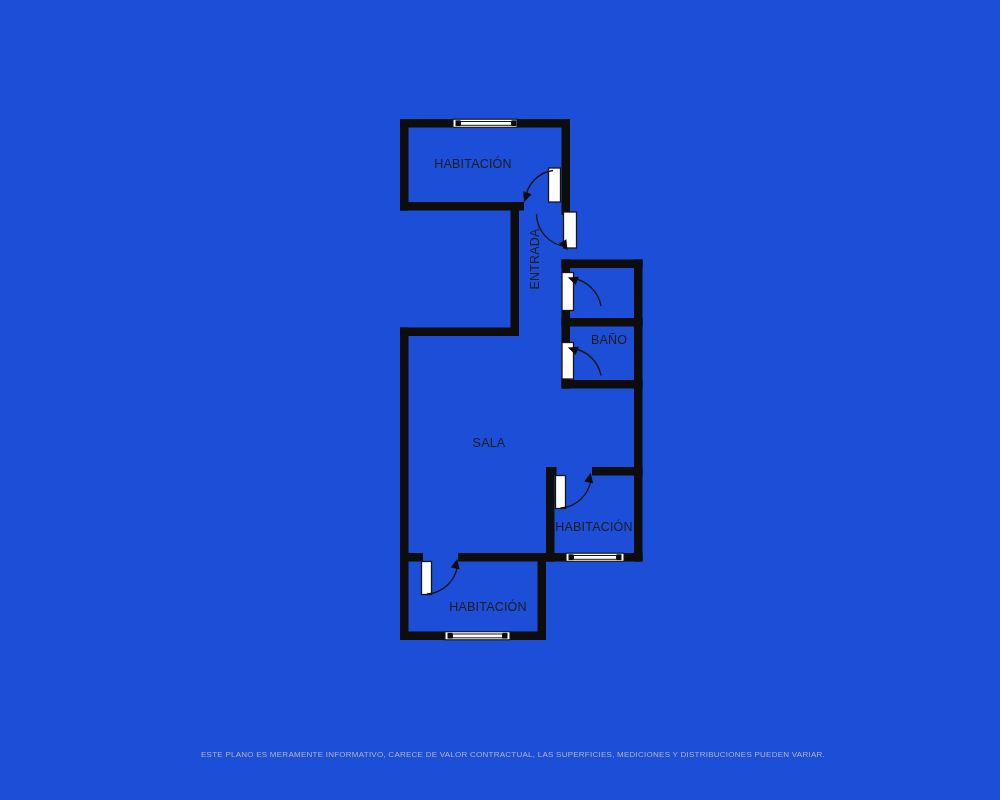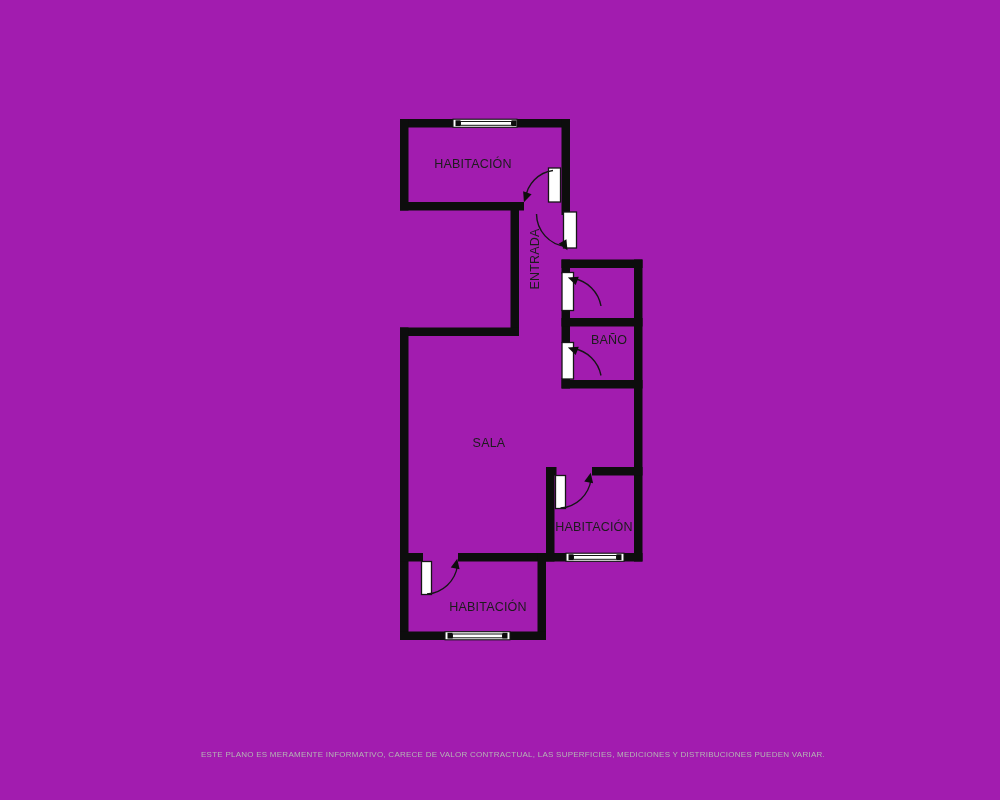--- a/index.html
+++ b/index.html
@@ -5,21 +5,21 @@
   html, body {
     margin: 0;
     padding: 0;
     background: #ffffff;
     font-family: "Liberation Sans", sans-serif;
   }
   .stage {
     position: relative;
     width: 1000px;
     height: 800px;
-    background: #a21caf;
+    background: #1d4ed8;
     overflow: hidden;
   }
   .plan-svg {
     position: absolute;
     left: 0;
     top: 0;
   }
   .wall { fill: #0d0d0d; stroke: none; }
   .thinline { stroke: #161616; stroke-width: 1.4; fill: none; }
   .leaf { fill: #ffffff; stroke: #161616; stroke-width: 1.3; }

